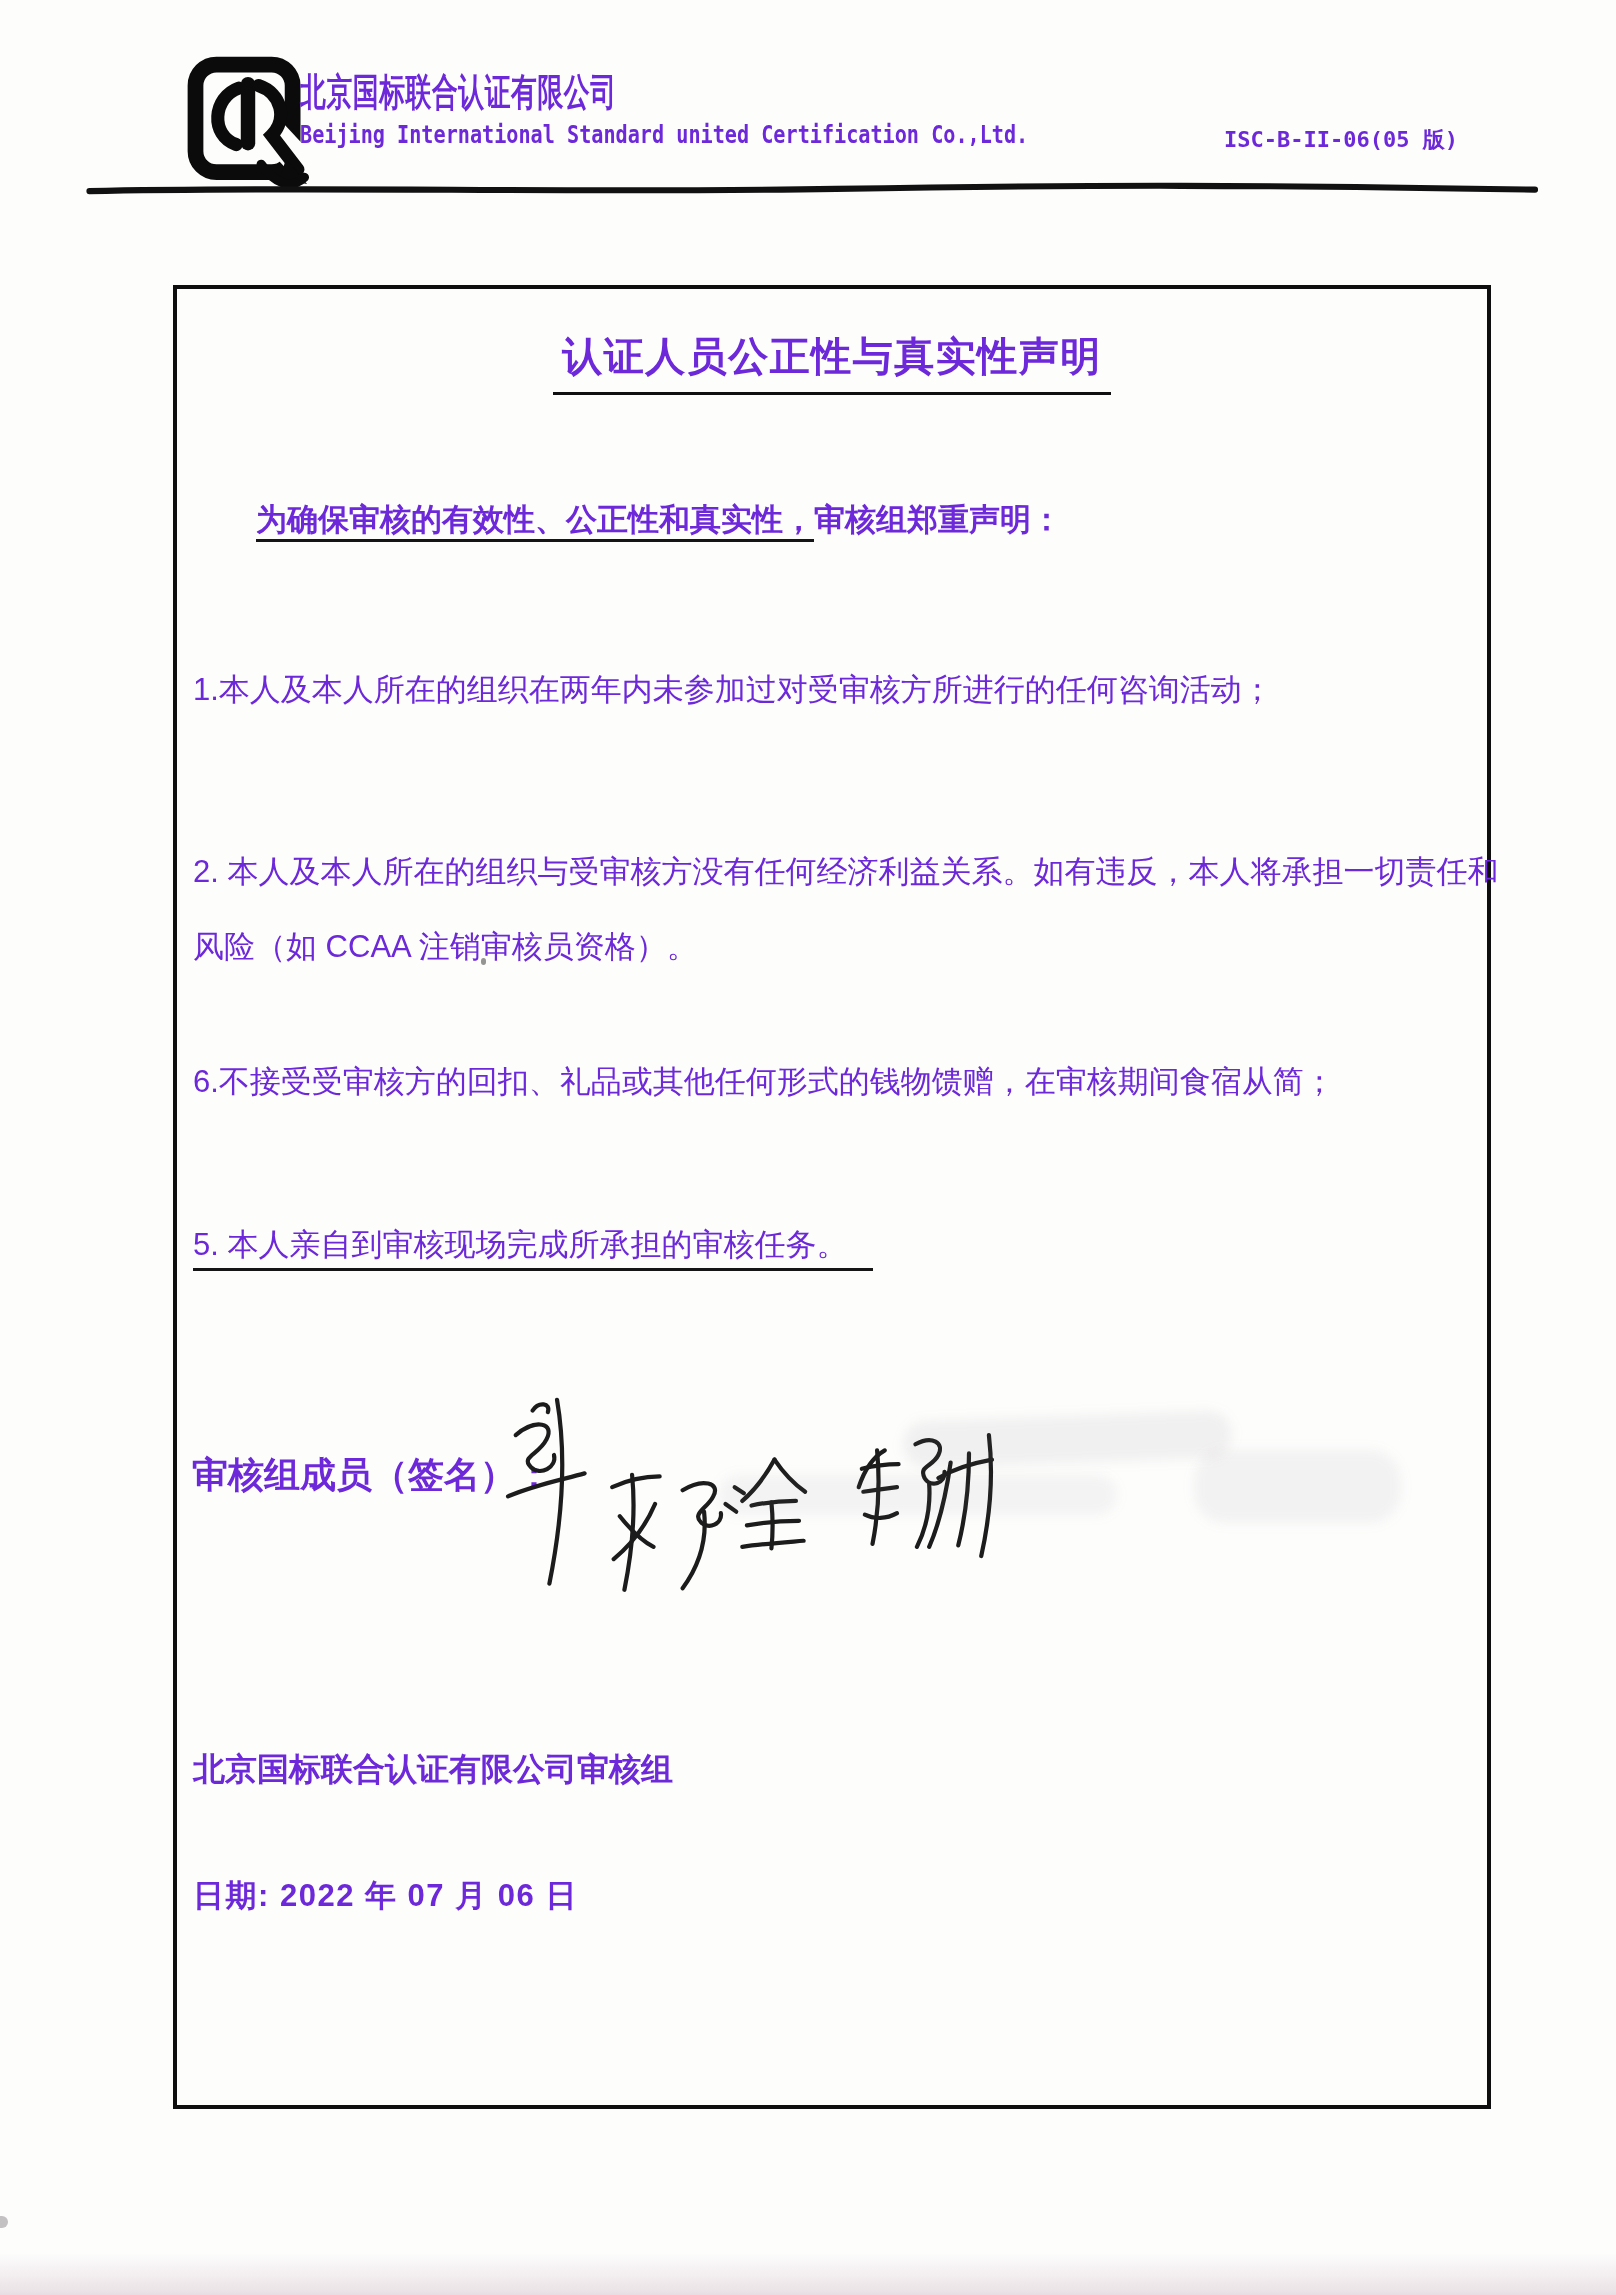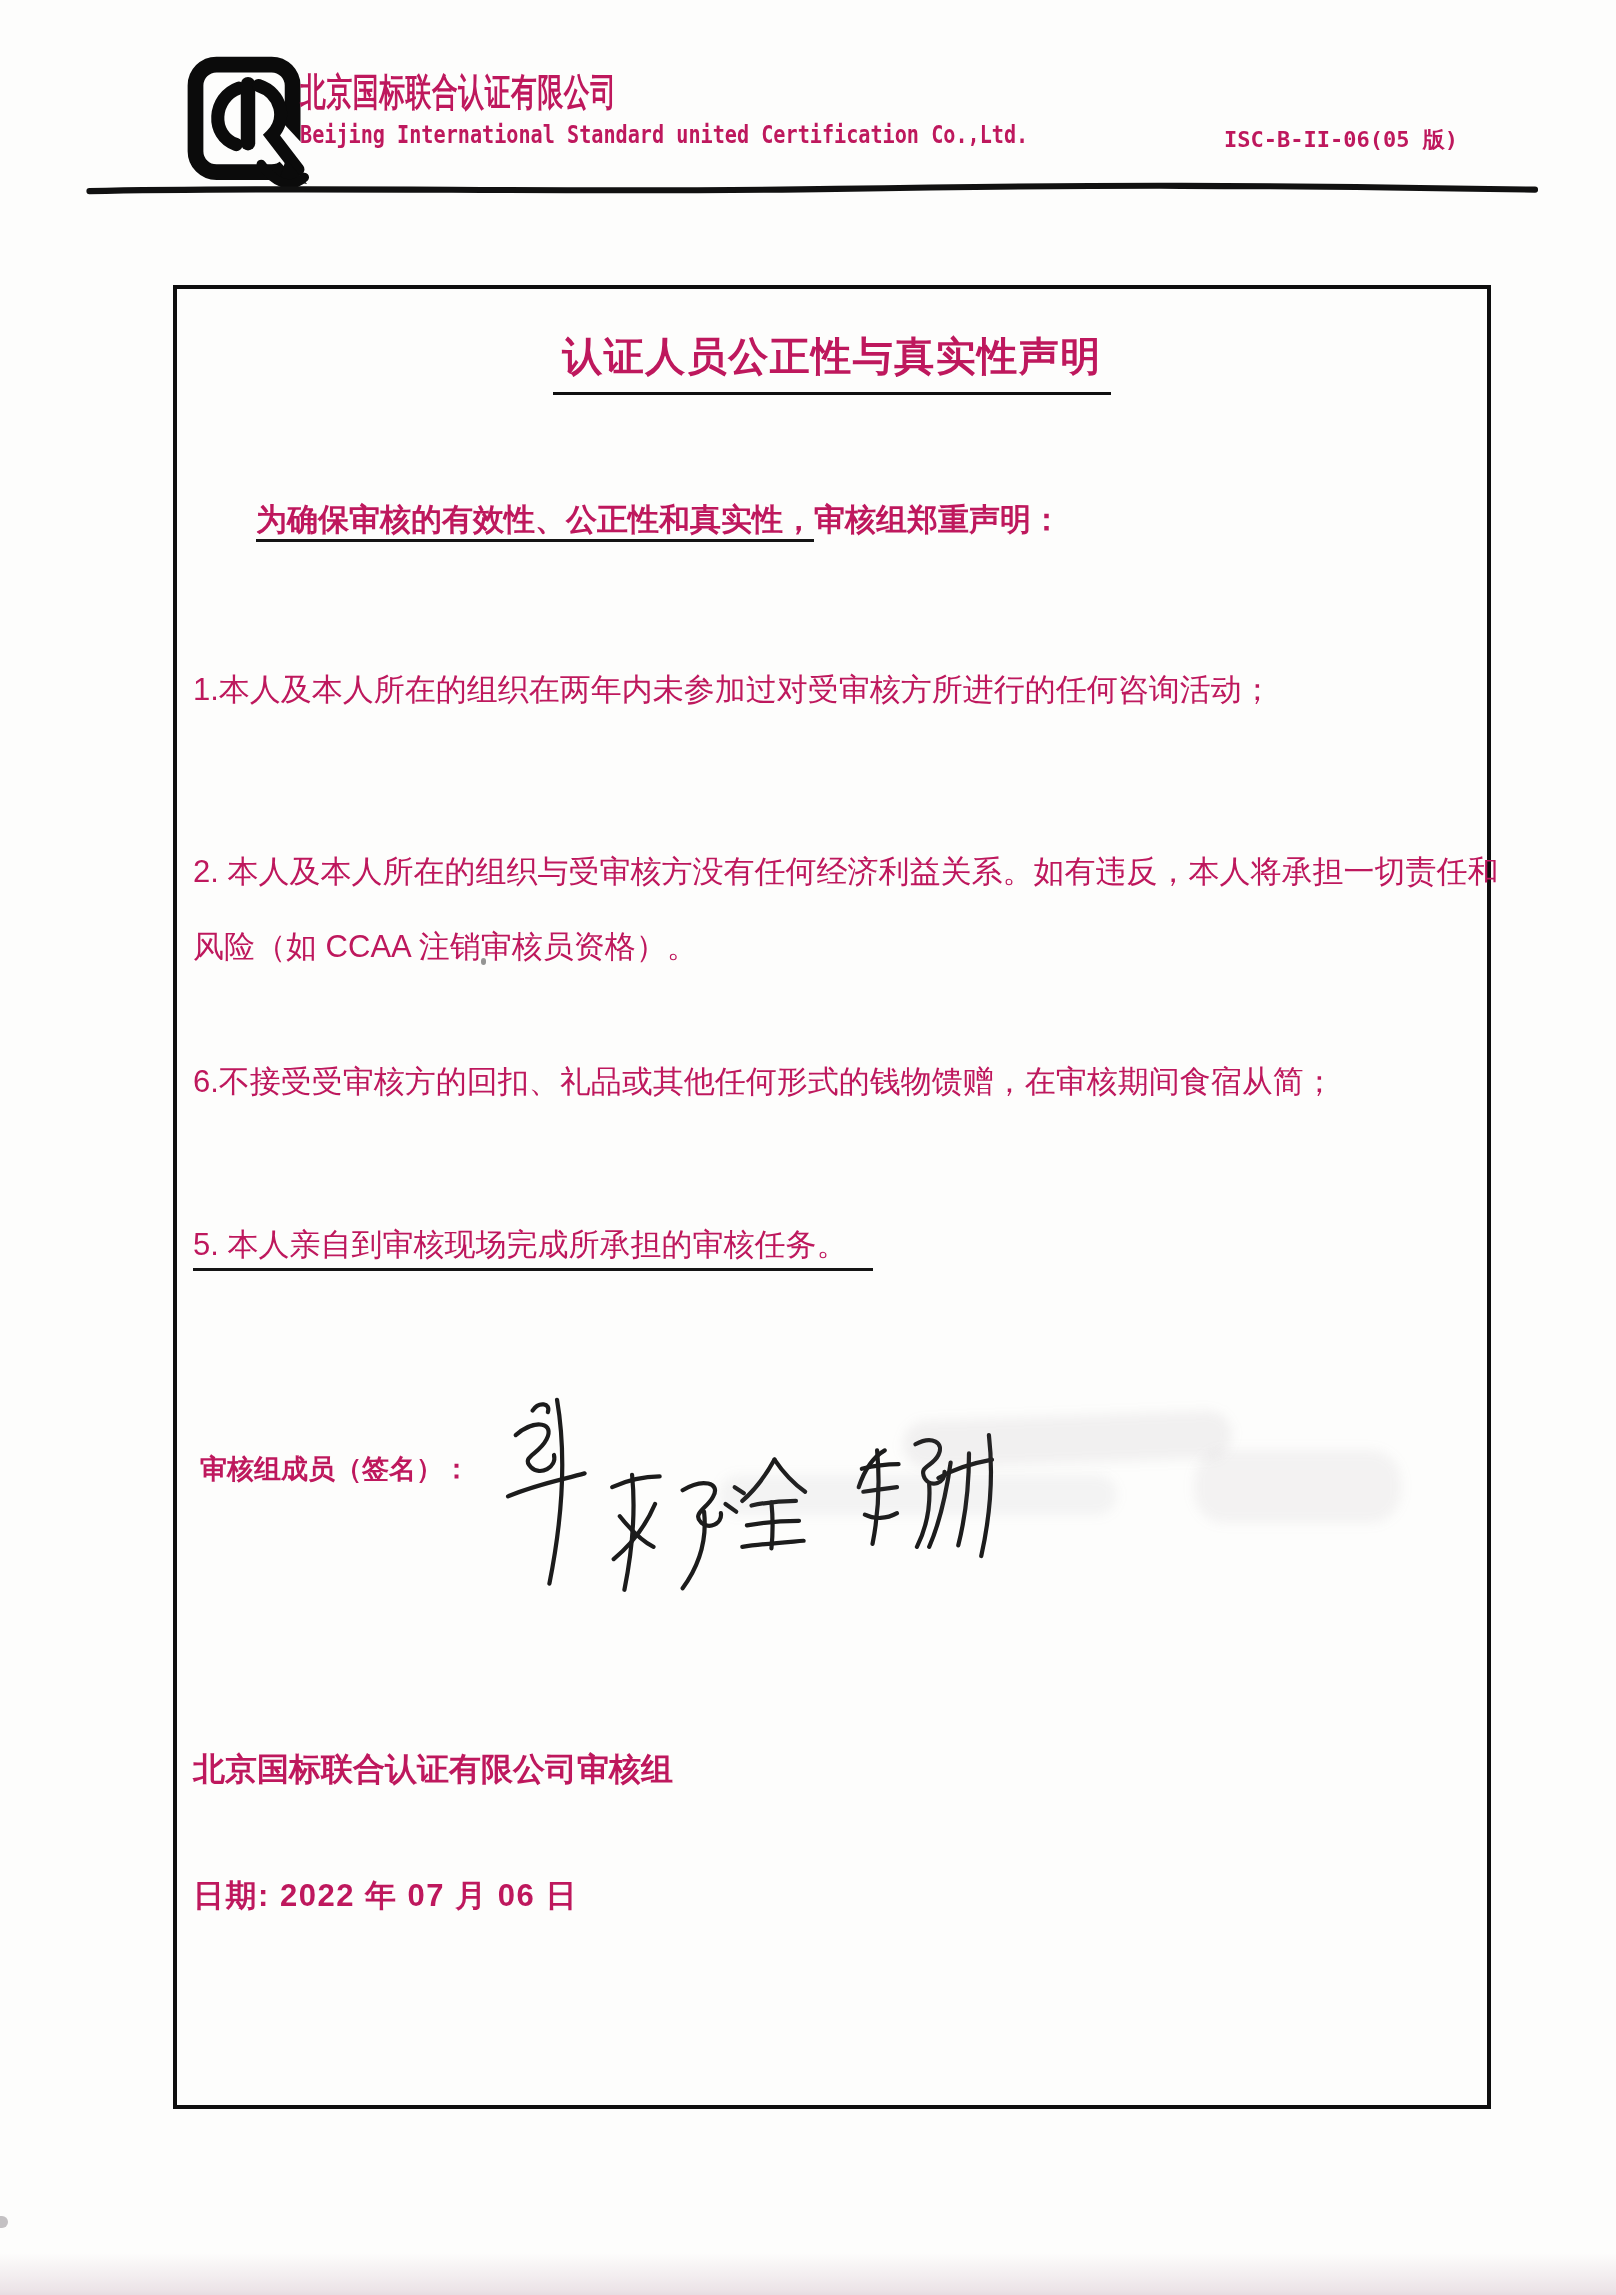--- a/index.html
+++ b/index.html
@@ -2,21 +2,21 @@
 <html style="font-size:12.2px"><head>
 <meta charset="utf-8">
 <style>
   html,body{margin:0;padding:0;background:#e8e8e8;}
   .page{
     position:relative;
     width:1616px;height:2295px;
     background:#fdfdfc;
     overflow:hidden;
     font-family:"Liberation Sans","DejaVu Sans",sans-serif;
-    color:#be185d;
+    color:#6d28d9;
   }
   .abs{position:absolute;}
   
   .company-cn{
     left:300px;top:67px;
     font-size:38px;font-weight:bold;letter-spacing:0.8px;
     transform:scaleX(0.68);transform-origin:left top;
     white-space:nowrap;
   }
   .company-en{
@@ -46,21 +46,21 @@
     white-space:nowrap;
   }
   .intro{left:256px;top:499px;font-size:31px;font-weight:bold;white-space:nowrap;}
   .intro .u{border-bottom:3.1px solid #151515;padding-bottom:2.3px;}
   .item{font-size:31px;font-weight:normal;white-space:nowrap;}
   .item1{left:193px;top:669px;}
   .item2{left:193px;top:834px;line-height:75px;}
   .item3{left:193px;top:1061px;}
   .item4{left:193px;top:1224px;}
   .item4 .u{border-bottom:3.1px solid #151515;padding:0 26px 6.1px 0;}
-  .sig-label{left:200px;top:1451px;font-size:27px;font-weight:bold;white-space:nowrap;font-family:Liberation Mono, monospace;}
+  .sig-label{left:192px;top:1451px;font-size:36px;font-weight:bold;white-space:nowrap;font-family:Liberation Mono, monospace;}
   .team-line{left:193px;top:1748px;font-size:32px;font-weight:bold;white-space:nowrap;}
   .date-line{left:193px;top:1875px;font-size:31px;font-weight:bold;letter-spacing:1.5px;white-space:nowrap;}
   
   .smudge{filter:blur(6.1px);border-radius:31px;}
   .sm1{left:903px;top:1416px;width:329px;height:47px;background:rgba(120,112,122,0.09);transform:rotate(-2deg);}
   .sm2{left:719px;top:1475px;width:398px;height:40px;background:rgba(120,112,122,0.07);}
   .sm3{left:1194px;top:1450px;width:207px;height:73px;background:rgba(130,120,132,0.08);}
   .dot{left:481px;top:958px;width:5.4px;height:6.9px;background:rgba(20,20,20,0.45);border-radius:50%;}
   .bottom-noise{
     left:0;top:2253px;width:1616px;height:43px;

